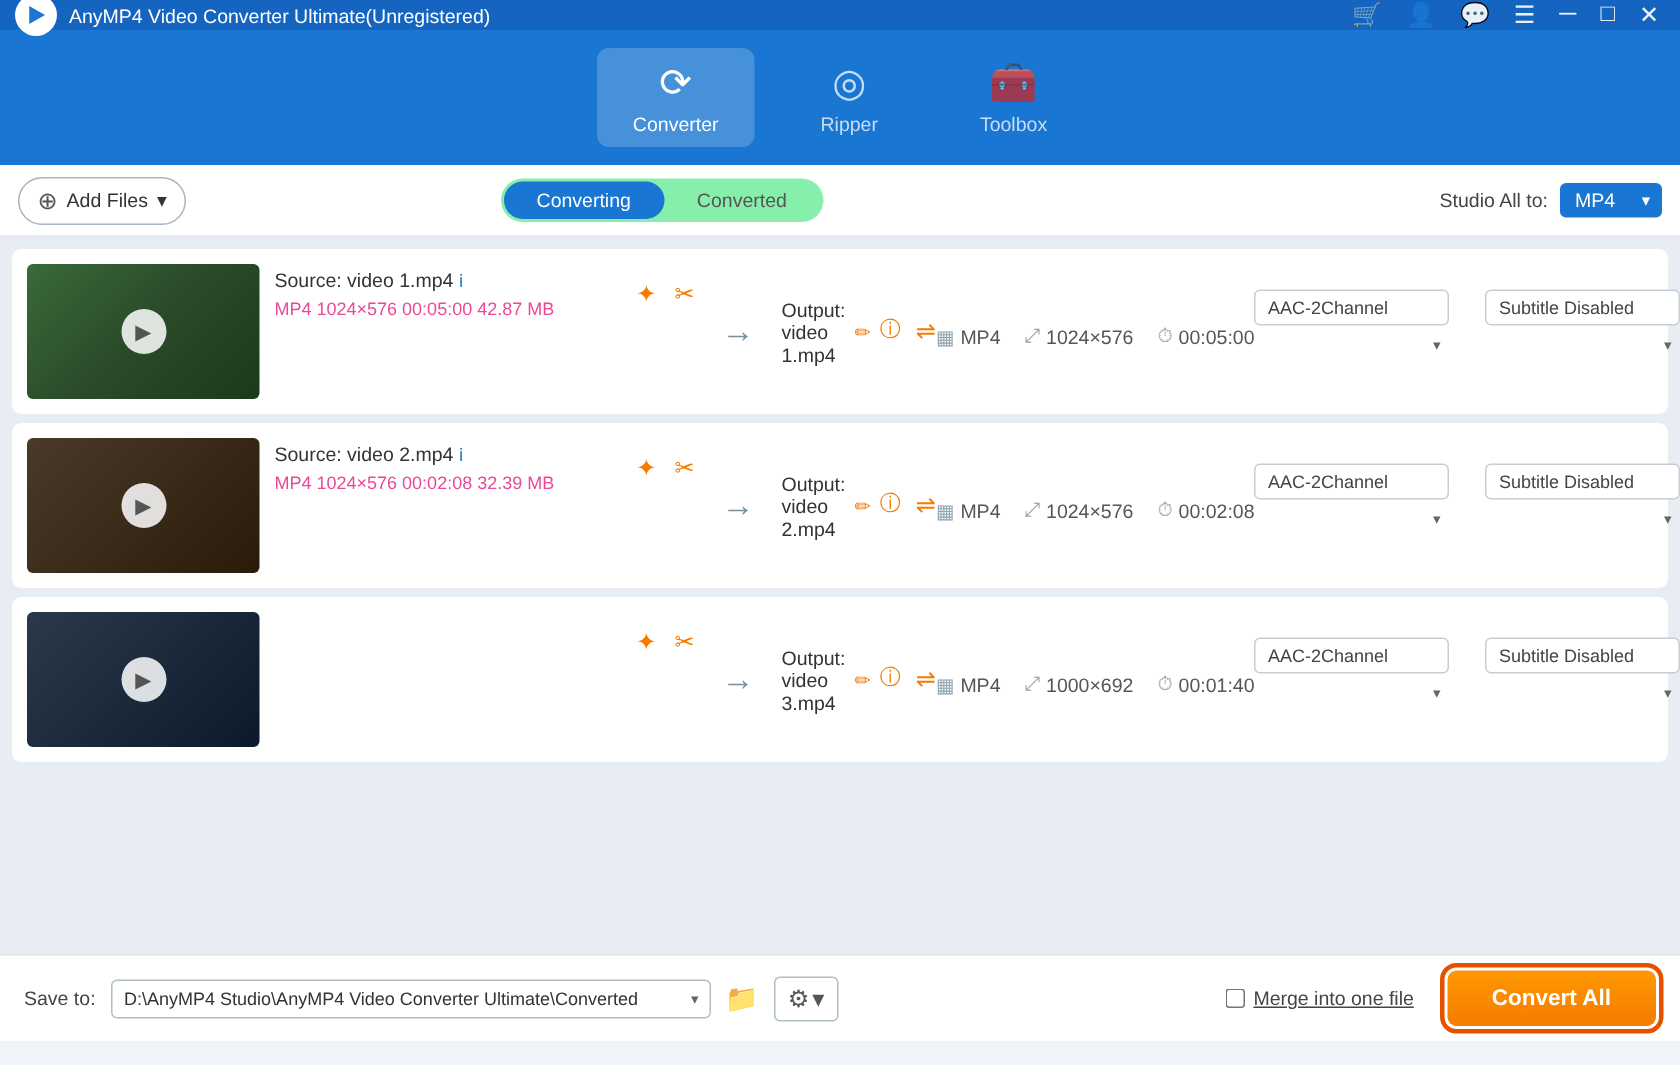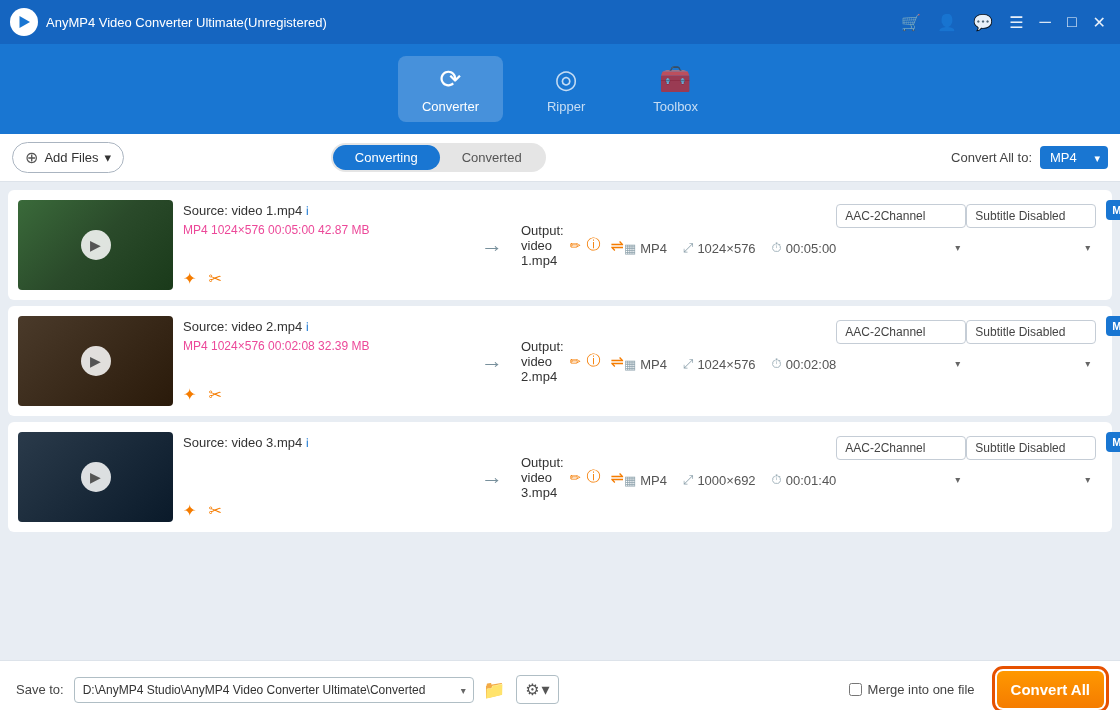--- a/index.html
+++ b/index.html
@@ -1,21 +1,21 @@
 <!DOCTYPE html>
 <html><head>
   <meta charset="utf-8">
   <style>
     * { box-sizing: border-box; margin: 0; padding: 0; font-family: 'Segoe UI', Arial, sans-serif; }
     body { width: 1120px; height: 710px; overflow: hidden; background: #f0f4f8; }
 
     
     .titlebar {
       background: #1565c0;
-      height: 44px;
+      height: 20px;
       display: flex;
       align-items: center;
       padding: 0 10px;
       color: white;
     }
     .titlebar-logo {
       width: 28px; height: 28px;
       background: white;
       border-radius: 50%;
       display: flex; align-items: center; justify-content: center;
@@ -65,21 +65,21 @@
       display: flex; align-items: center; gap: 6px;
       background: white;
       border: 1.5px solid #aab4c0;
       border-radius: 20px;
       padding: 5px 12px;
       font-size: 13px;
       cursor: pointer;
       color: #333;
     }
     .add-files-btn .plus { font-size: 16px; color: #555; }
-    .toolbar-tabs { display: flex; margin-left: auto; margin-right: auto; background: #e5e5e5; border-radius: 20px; padding: 2px; }
+    .toolbar-tabs { display: flex; margin-left: auto; margin-right: auto; background: #86efac; border-radius: 20px; padding: 2px; }
     .tab-btn {
       padding: 5px 22px;
       border-radius: 16px;
       font-size: 13px;
       cursor: pointer;
       border: none;
       background: transparent;
       color: #555;
     }
     .tab-btn.active { background: #1976d2; color: white; }
@@ -134,36 +134,36 @@
     .thumb-bg1 { background: linear-gradient(135deg, #3a6a3a 0%, #2a4a2a 50%, #1a3a1a 100%); }
     .thumb-bg2 { background: linear-gradient(135deg, #4a3a2a 0%, #3a2a1a 50%, #2a1a0a 100%); }
     .thumb-bg3 { background: linear-gradient(135deg, #2a3a4a 0%, #1a2a3a 50%, #0a1a2a 100%); }
     .play-btn {
       position: absolute; top: 50%; left: 50%; transform: translate(-50%,-50%);
       width: 30px; height: 30px; border-radius: 50%;
       background: rgba(255,255,255,0.85);
       display: flex; align-items: center; justify-content: center;
       color: #555; font-size: 14px;
     }
-    .file-info { flex: 0 0 280px; display: flex; flex-direction: column; justify-content: space-between; padding: 2px 0; }
+    .file-info { flex: 0 0 280px; display: flex; flex-direction: row; justify-content: space-between; padding: 2px 0; }
     .file-name { font-size: 13px; color: #333; margin-bottom: 4px; }
     .file-meta { font-size: 12px; color: #ec4899; }
     .file-actions { display: flex; gap: 12px; margin-top: 8px; }
     .file-action-icon { color: #f57c00; font-size: 16px; cursor: pointer; }
     .arrow-col { display: flex; align-items: center; justify-content: center; padding: 0 8px; color: #90a4ae; font-size: 20px; }
     .output-info { flex: 1; display: flex; flex-direction: row; justify-content: space-between; }
     .output-header { display: flex; align-items: center; gap: 6px; font-size: 13px; color: #333; }
     .edit-icon { color: #f57c00; font-size: 13px; cursor: pointer; }
     .output-header-actions { margin-left: auto; display: flex; gap: 10px; }
     .info-icon { color: #f57c00; font-size: 14px; cursor: pointer; }
     .output-format-row { display: flex; align-items: center; gap: 16px; font-size: 13px; color: #555; margin-top: 6px; }
     .format-badge { display: flex; align-items: center; gap: 4px; }
     .res-badge { display: flex; align-items: center; gap: 4px; }
     .dur-badge { display: flex; align-items: center; gap: 4px; }
-    .output-selects { display: flex; gap: 0; margin-top: 4px; }
+    .output-selects { display: flex; gap: 24px; margin-top: 17px; }
     .out-select {
       border: 1px solid #c5cdd6;
       border-radius: 4px;
       padding: 4px 24px 4px 8px;
       font-size: 12px;
       color: #444;
       appearance: none;
       -webkit-appearance: none;
       background: white;
       cursor: pointer;
@@ -216,28 +216,28 @@
     .settings-btn {
       display: flex; align-items: center; gap: 2px;
       border: 1px solid #b0bec5;
       border-radius: 4px;
       padding: 4px 8px;
       background: white;
       cursor: pointer;
       font-size: 16px;
       color: #555;
     }
-    .merge-checkbox { display: flex; align-items: center; gap: 6px; font-size: 13px; color: #444; margin-left: auto; }
+    .merge-checkbox { display: flex; align-items: center; gap: 6px; font-size: 13px; color: #444; margin-left: auto; text-decoration: underline; }
     .merge-checkbox input { cursor: pointer; }
     .convert-all-btn {
       background: linear-gradient(to bottom, #ff9800, #f57c00);
       color: white;
       border: none;
       border-radius: 6px;
-      padding: 10px 14px;
+      padding: 10px 30px;
       font-size: 15px;
       font-weight: bold;
       cursor: pointer;
       outline: 3px solid #e65100;
       outline-offset: 2px;
       margin-left: 12px;
       white-space: nowrap;
     }
   </style>
 </head>
@@ -280,21 +280,21 @@
   <button class="add-files-btn">
     <span class="plus">⊕</span>
     <span>Add Files</span>
     <span>▾</span>
   </button>
   <div class="toolbar-tabs">
     <button class="tab-btn active">Converting</button>
     <button class="tab-btn">Converted</button>
   </div>
   <div class="convert-all-to">
-    <span>Convert All to:</span>
+    <span>Studio All to:</span>
     <div class="format-select-wrapper">
       <select class="format-select">
         <option>MP4</option>
         <option>MKV</option>
         <option>AVI</option>
         <option>MOV</option>
       </select>
     </div>
   </div>
 </div>
@@ -429,21 +429,20 @@
         <span class="arrow-up-icon">▲</span>
         <span class="arrow-down-icon">▼</span>
       </div>
     </div>
     <div class="video-item">
       <div class="thumbnail thumb-bg3">
         <div class="play-btn">▶</div>
       </div>
       <div class="file-info">
         <div>
-          <div class="file-name">Source: video 3.mp4 <span style="color:#1976d2;font-size:12px;">ℹ</span></div>
         </div>
         <div class="file-actions">
           <span class="file-action-icon">✦</span>
           <span class="file-action-icon">✂</span>
         </div>
       </div>
       <div class="arrow-col">
         <span style="font-size:22px;color:#78909c;">→</span>
       </div>
       <div class="output-info">

